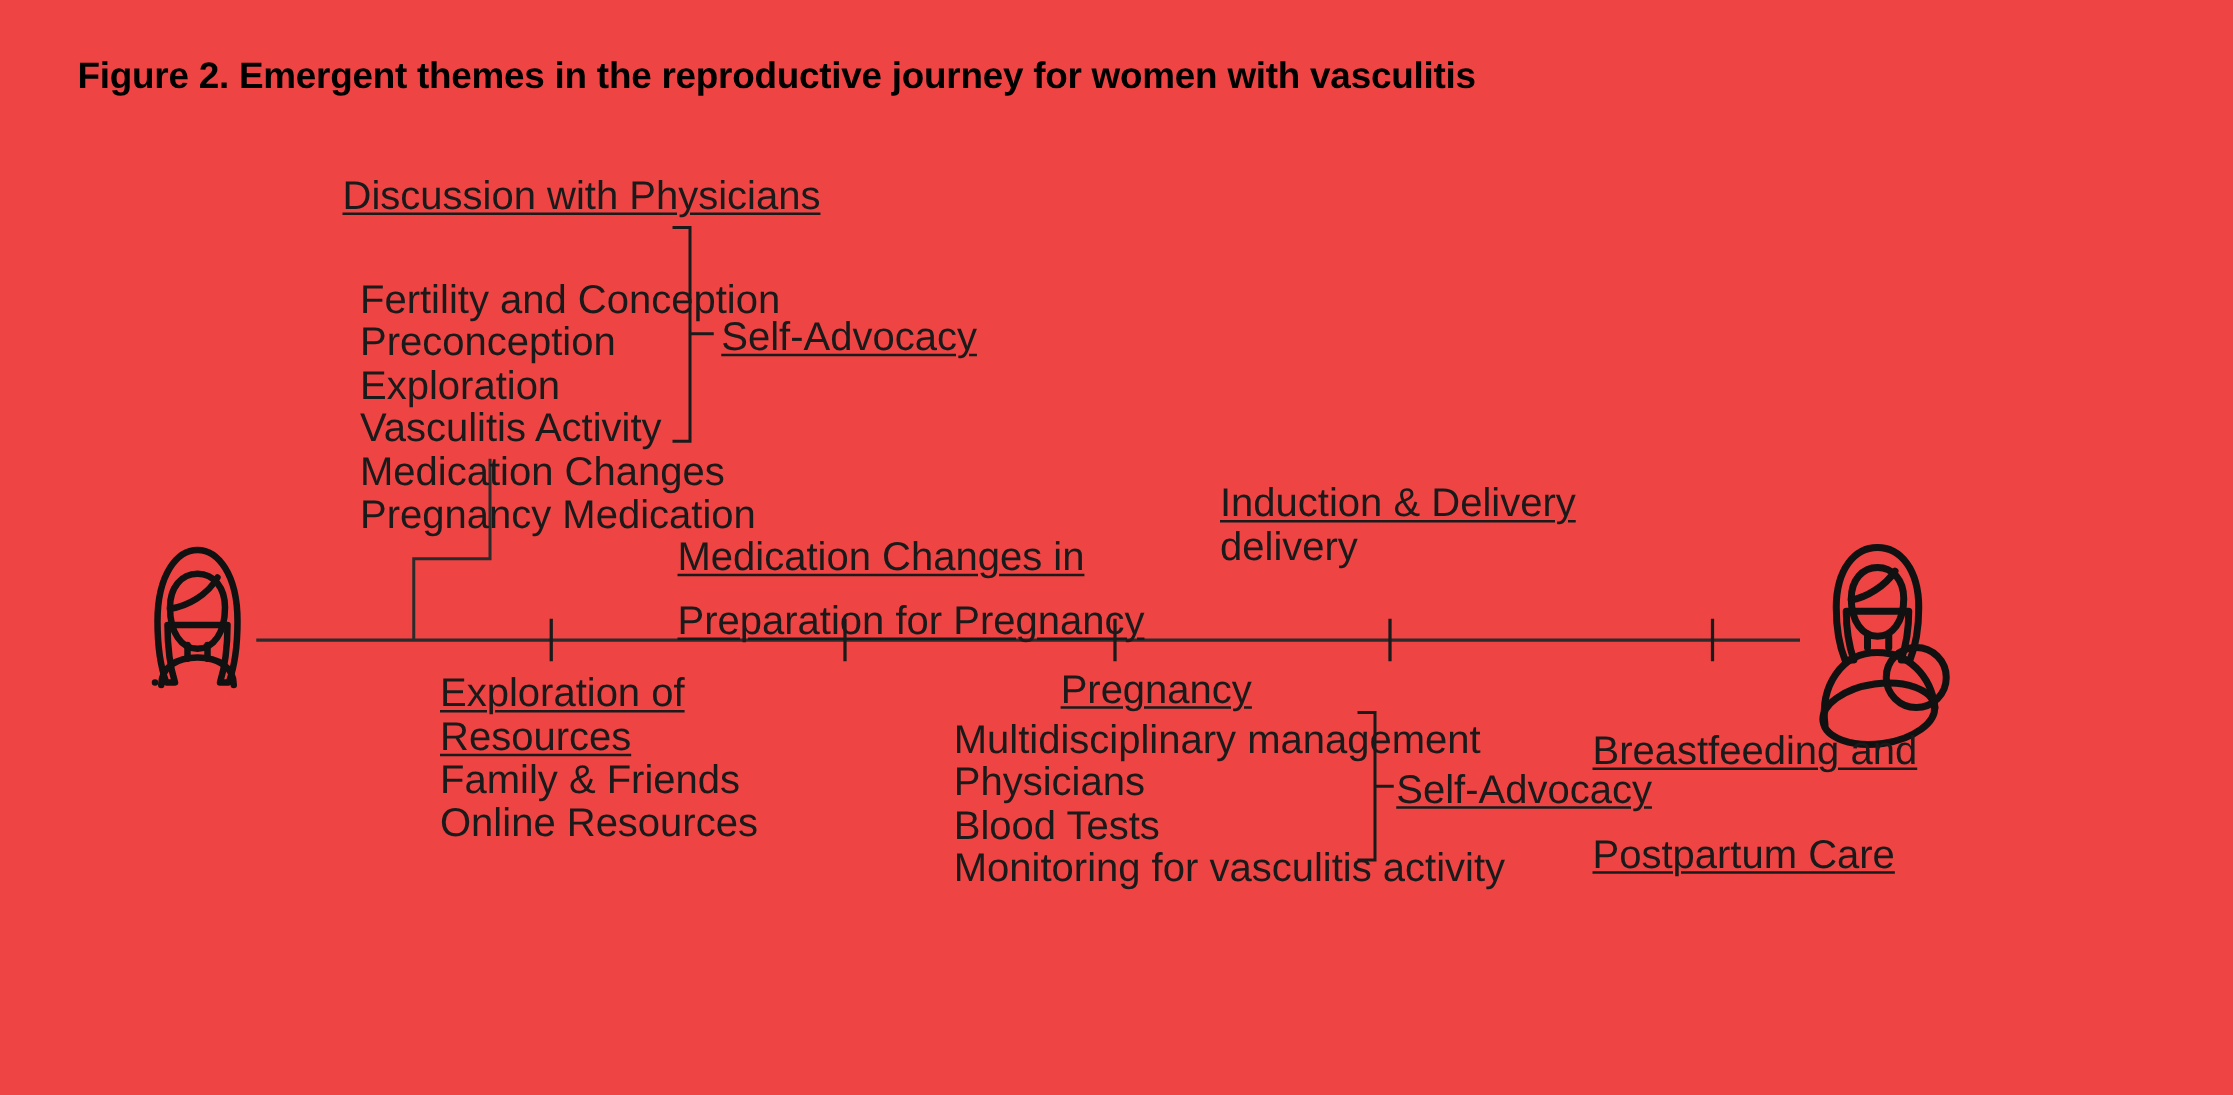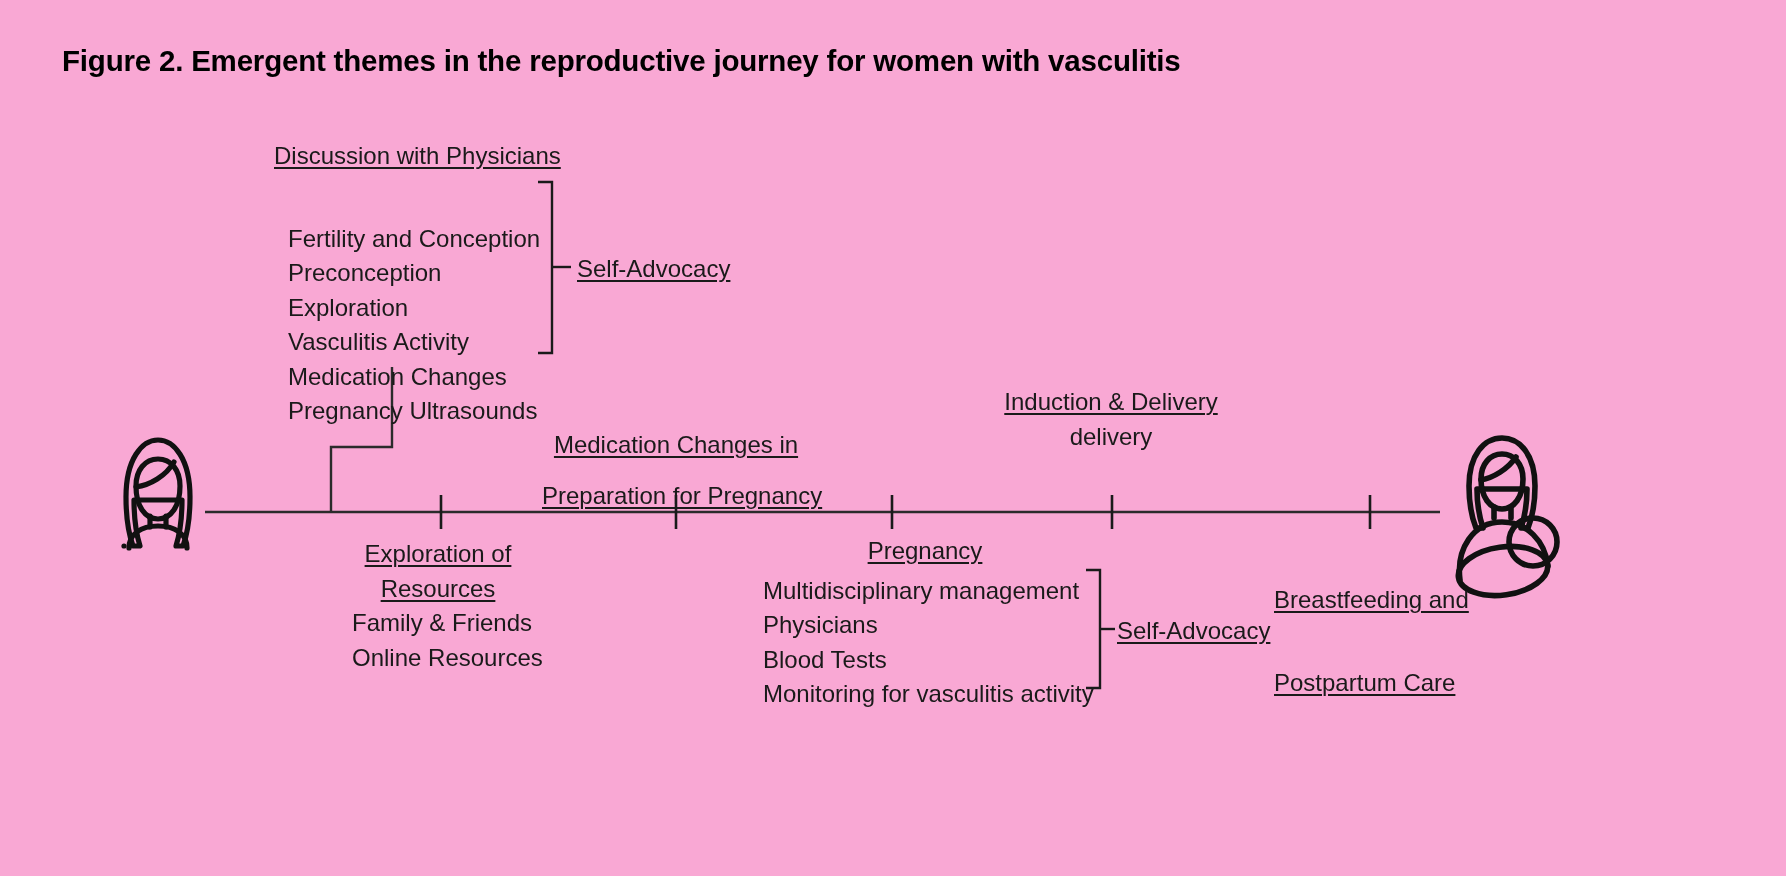--- a/index.html
+++ b/index.html
@@ -9,50 +9,50 @@
     background: #ffffff;
   }
   body {
     font-family: "Liberation Sans", sans-serif;
     color: #1a1a1a;
   }
   #figure-root {
     position: relative;
     width: 1786px;
     height: 876px;
-    background: #f9a8d4;
+    background: #ef4444;
     overflow: hidden;
   }
 
   
   #figure-title {
     position: absolute;
     left: 62px;
     top: 44px;
     font-size: 29.5px;
     font-weight: bold;
     letter-spacing: -0.2px;
     white-space: nowrap;
     color: #000000;
   }
 
   
   .txt {
     position: absolute;
-    font-size: 24px;
+    font-size: 32px;
     line-height: 34.5px;
     color: #1a1a1a;
     white-space: nowrap;
   }
   .hdr {
     text-decoration: underline;
     text-underline-offset: 3px;
     text-decoration-thickness: 1.7px;
   }
-  .center { text-align: center; }
+  .center { }
   .left   { text-align: left; }
 
   
   #timeline-layer {
     position: absolute;
     left: 0;
     top: 0;
     width: 1786px;
     height: 876px;
     pointer-events: none;
@@ -204,21 +204,21 @@
   </svg>
 
   <div class="txt left" id="block-discussion">
     <span class="hdr">Discussion with Physicians</span>
     <span class="items">
       <span>Fertility and Conception</span>
       <span>Preconception</span>
       <span>Exploration</span>
       <span>Vasculitis Activity</span>
       <span>Medication Changes</span>
-      <span>Pregnancy Ultrasounds</span>
+      <span>Pregnancy Medication</span>
     </span>
   </div>
 
   <div class="txt hdr" id="label-self-advocacy-top">Self-Advocacy</div>
 
   <div class="txt center" id="block-medchanges">
     <span class="hdr">Medication Changes in</span>
     <span class="hdr">Preparation for Pregnancy</span>
   </div>
 

